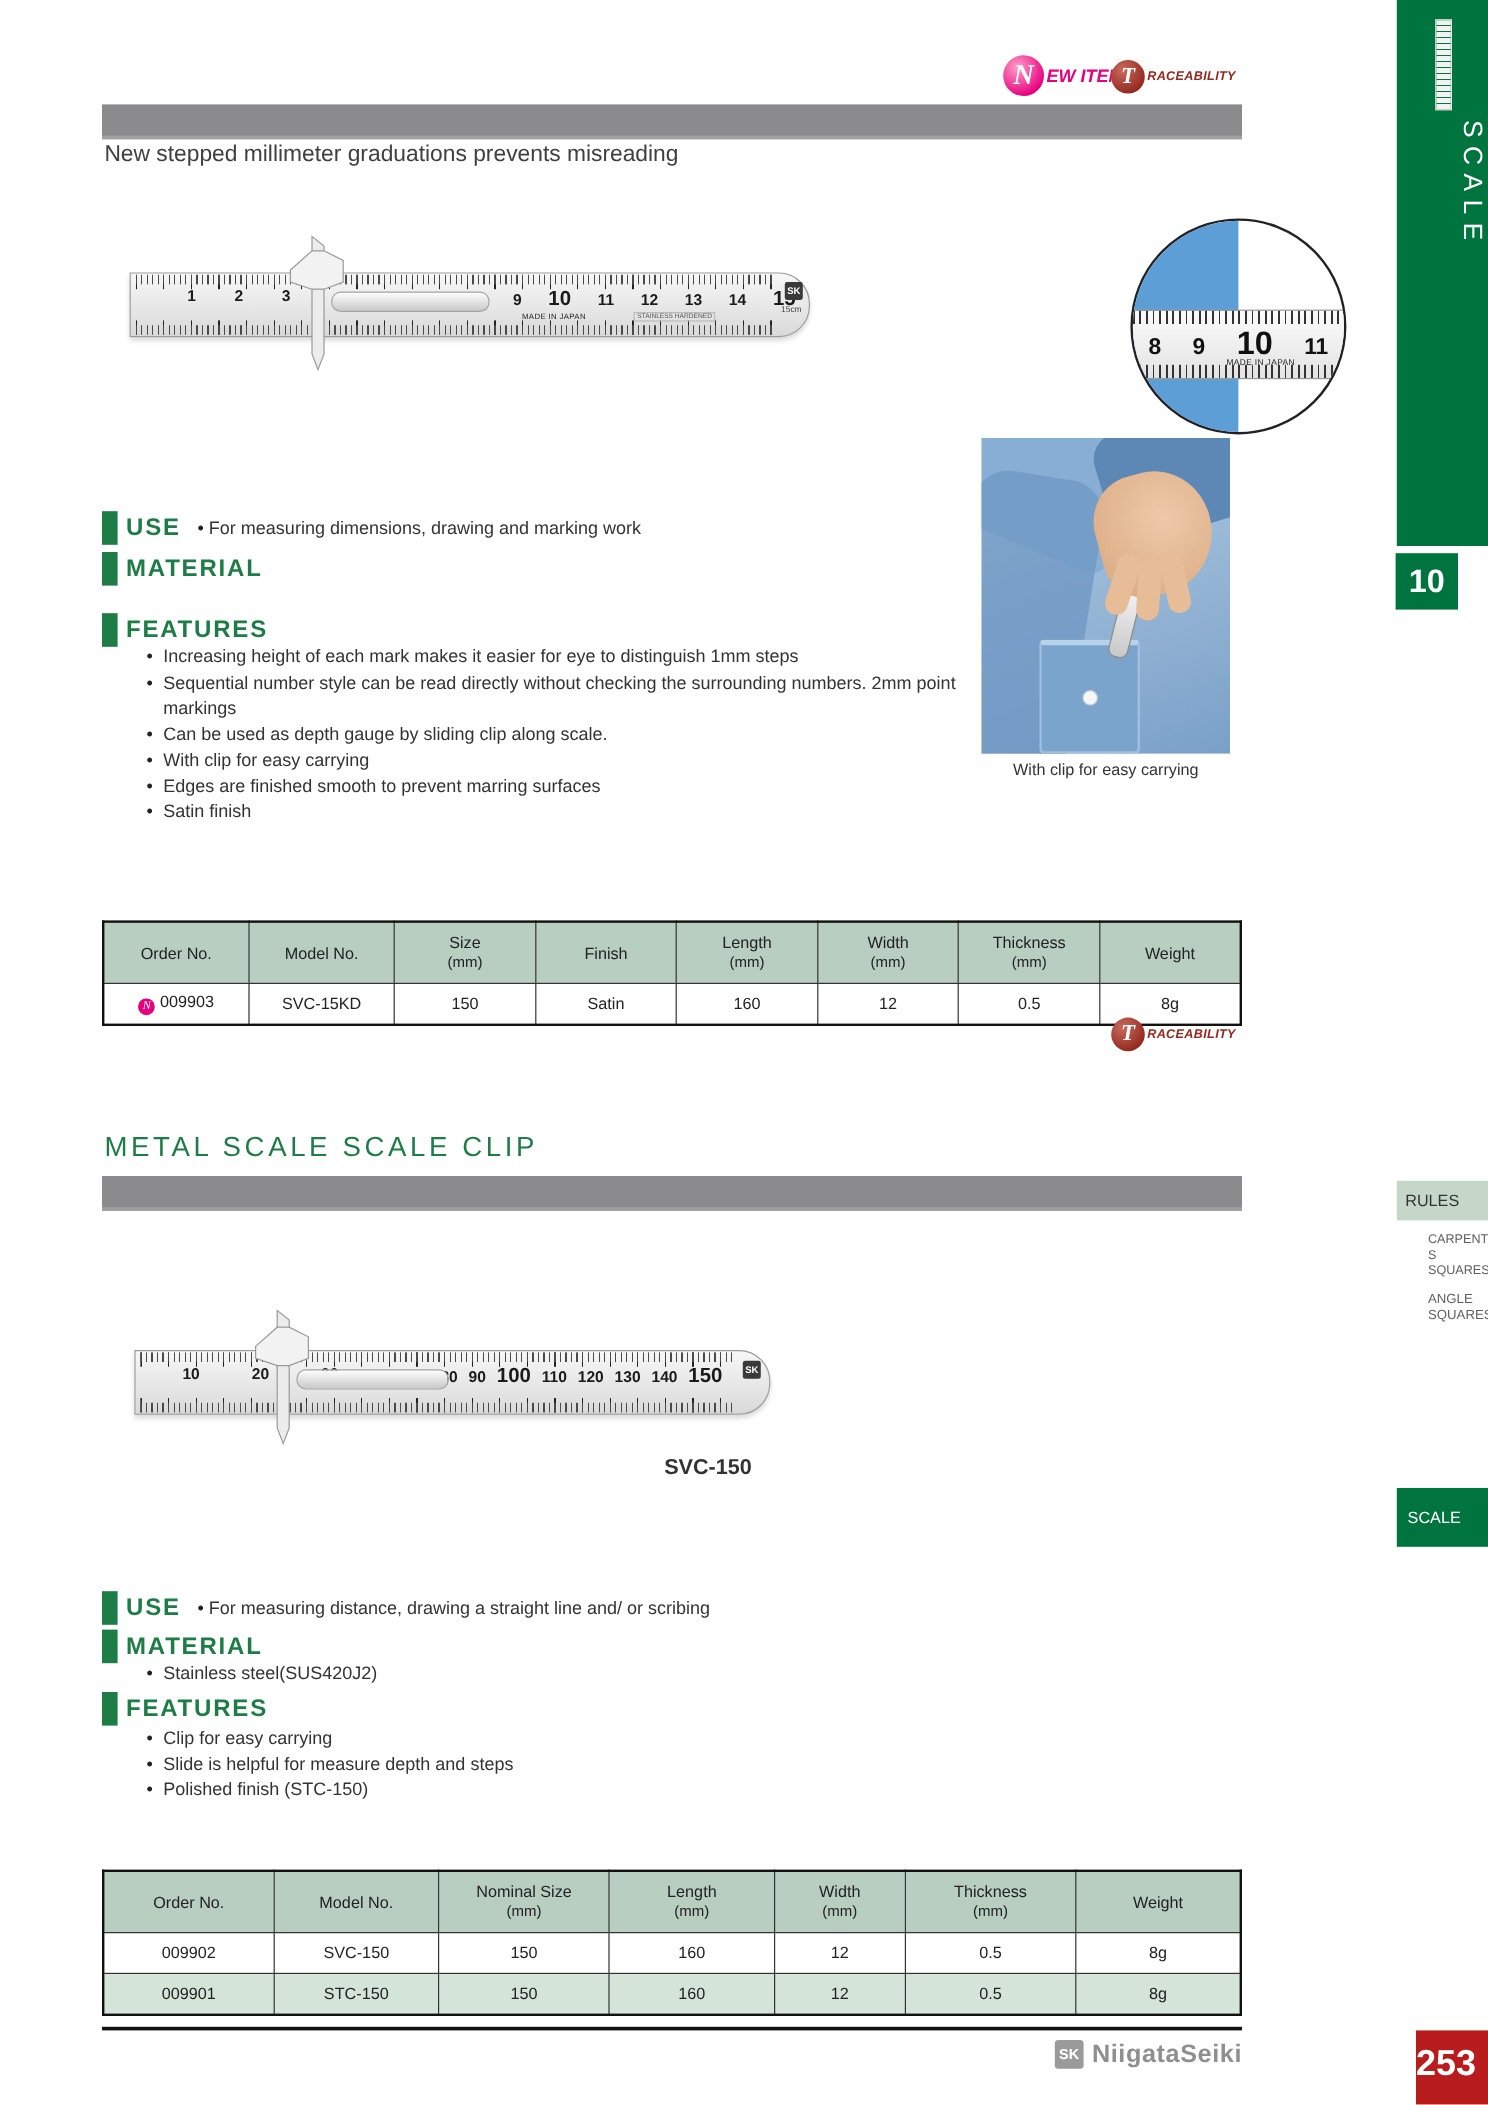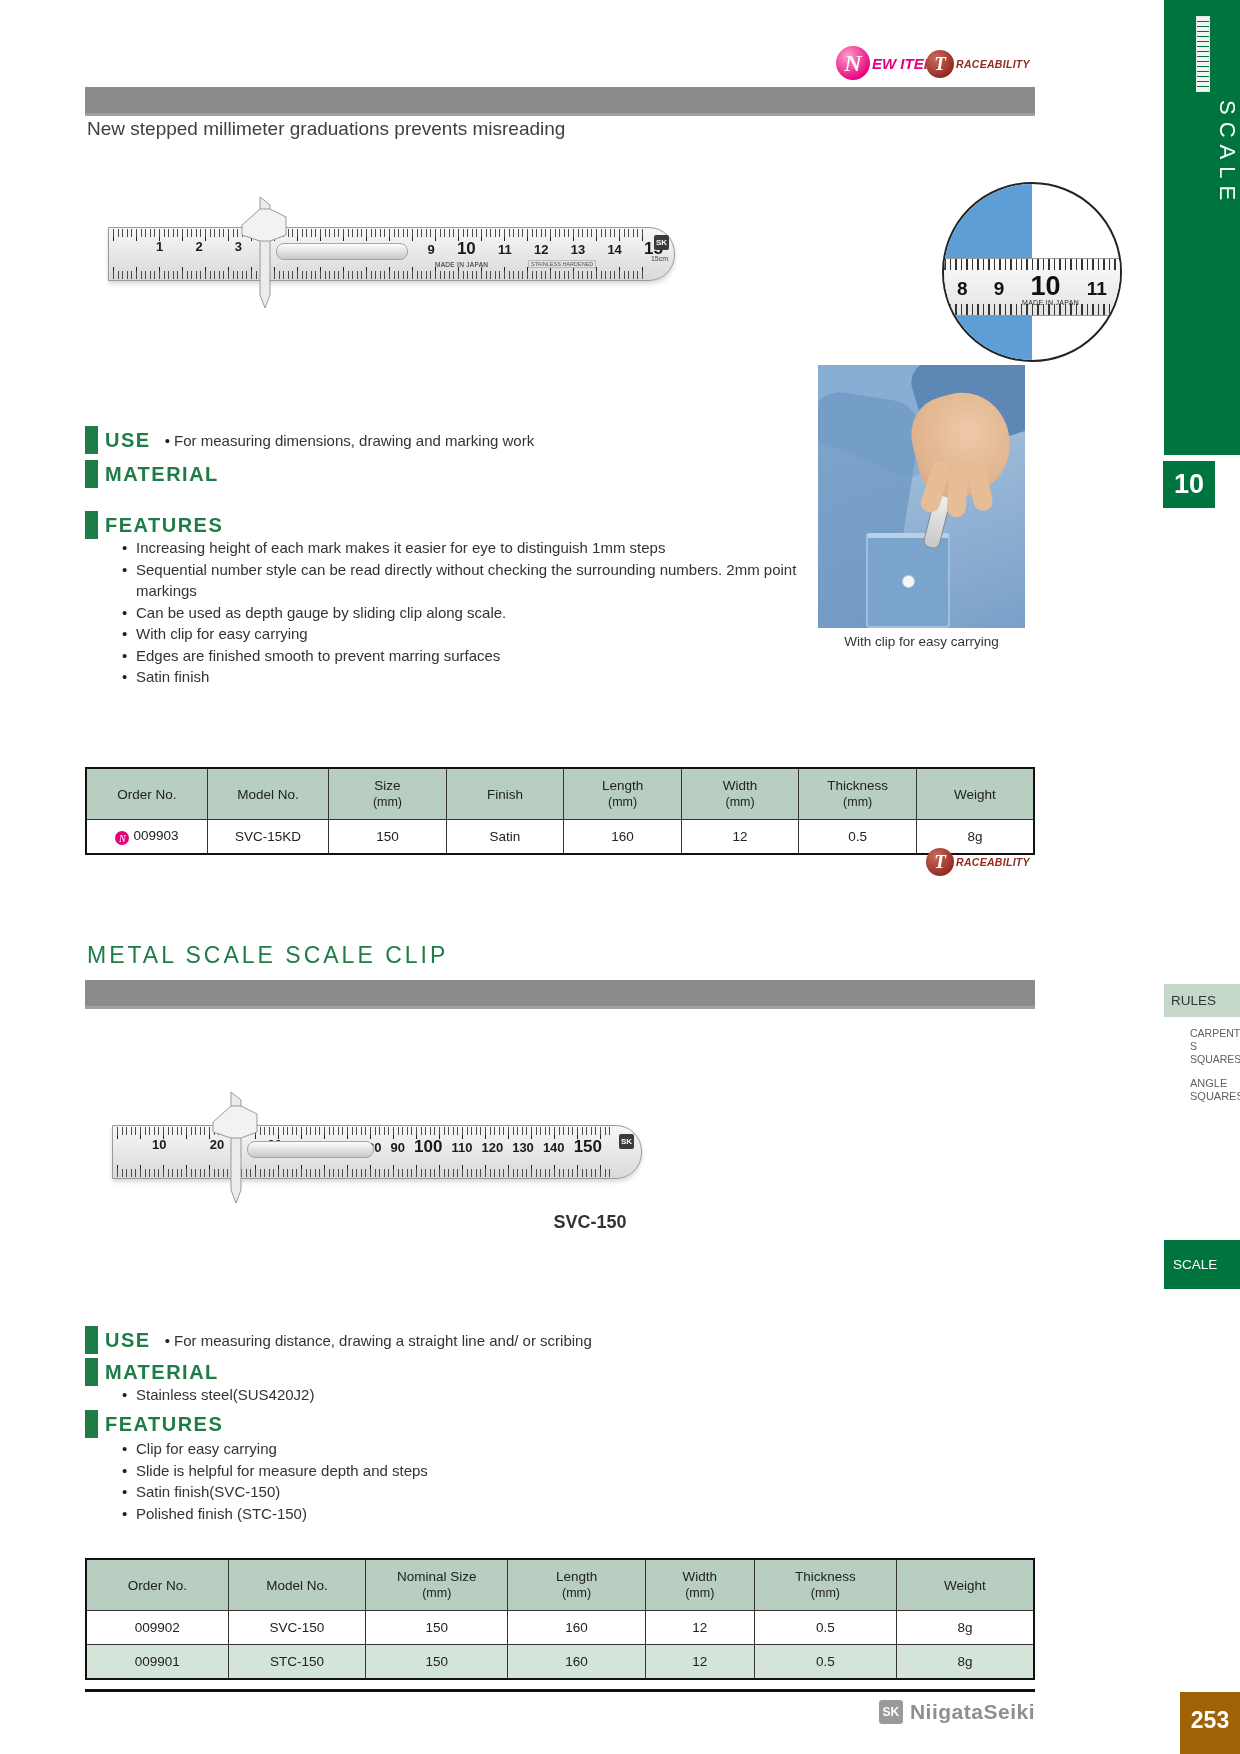--- a/index.html
+++ b/index.html
@@ -15,22 +15,22 @@
   .chapter-box{position:absolute;left:1163px;top:461px;width:52px;height:47px;background:#00743e;
       color:#fff;font-size:27px;font-weight:bold;text-align:center;line-height:47px;}
   .rules-box{position:absolute;left:1164px;top:984px;width:76px;height:33px;background:#c4d7c9;
       color:#333;font-size:13.5px;line-height:33px;padding-left:7px;box-sizing:border-box;}
   .side-small{position:absolute;left:1190px;color:#5f5f5f;}
   .side-small span{display:block;line-height:13px;}
   .carp{top:1027px;font-size:10.5px;}
   .angl{top:1077px;font-size:11px;line-height:14px;}
   .scale-tab{position:absolute;left:1164px;top:1240px;width:76px;height:49px;background:#00743e;
       color:#fff;font-size:13.5px;line-height:49px;padding-left:9px;box-sizing:border-box;}
-  .page-num{position:absolute;left:1180px;top:1692px;width:60px;height:62px;background:#a16207;
-      color:#fff;font-size:23px;font-weight:bold;text-align:center;line-height:56px;}
+  .page-num{position:absolute;left:1180px;top:1692px;width:60px;height:62px;background:#b91c1c;
+      color:#fff;font-size:30px;font-weight:bold;line-height:56px;}
 
   
   .footer-rule{position:absolute;left:85px;top:1689px;width:950px;height:3px;background:#111;}
   .footer-logo{position:absolute;left:760px;top:1700px;width:275px;display:flex;justify-content:flex-end;
       align-items:center;color:#8f8f8f;}
   .sk-mark{display:inline-flex;width:24px;height:24px;background:#9a9a9a;color:#fff;font-size:12px;
       font-weight:bold;align-items:center;justify-content:center;border-radius:3px;margin-right:7px;}
   .brand-text{font-size:21px;font-weight:bold;letter-spacing:0.5px;}
 
   
@@ -312,21 +312,20 @@
   <ul class="blist" style="top:1384px;">
     <li>Stainless steel(SUS420J2)</li>
   </ul>
   <div class="h-row" style="top:1410px;">
     <span class="g-block"></span>
     <span class="h-label">FEATURES</span>
   </div>
   <ul class="blist" style="top:1438px;">
     <li>Clip for easy carrying</li>
     <li>Slide is helpful for measure depth and steps</li>
-    <li>Satin finish(SVC-150)</li>
     <li>Polished finish (STC-150)</li>
   </ul>
 
   <table class="spec" style="top:1558px;">
     <colgroup>
         <col style="width:15%">
         <col style="width:14.5%">
         <col style="width:15%">
         <col style="width:14.5%">
         <col style="width:11.5%">

